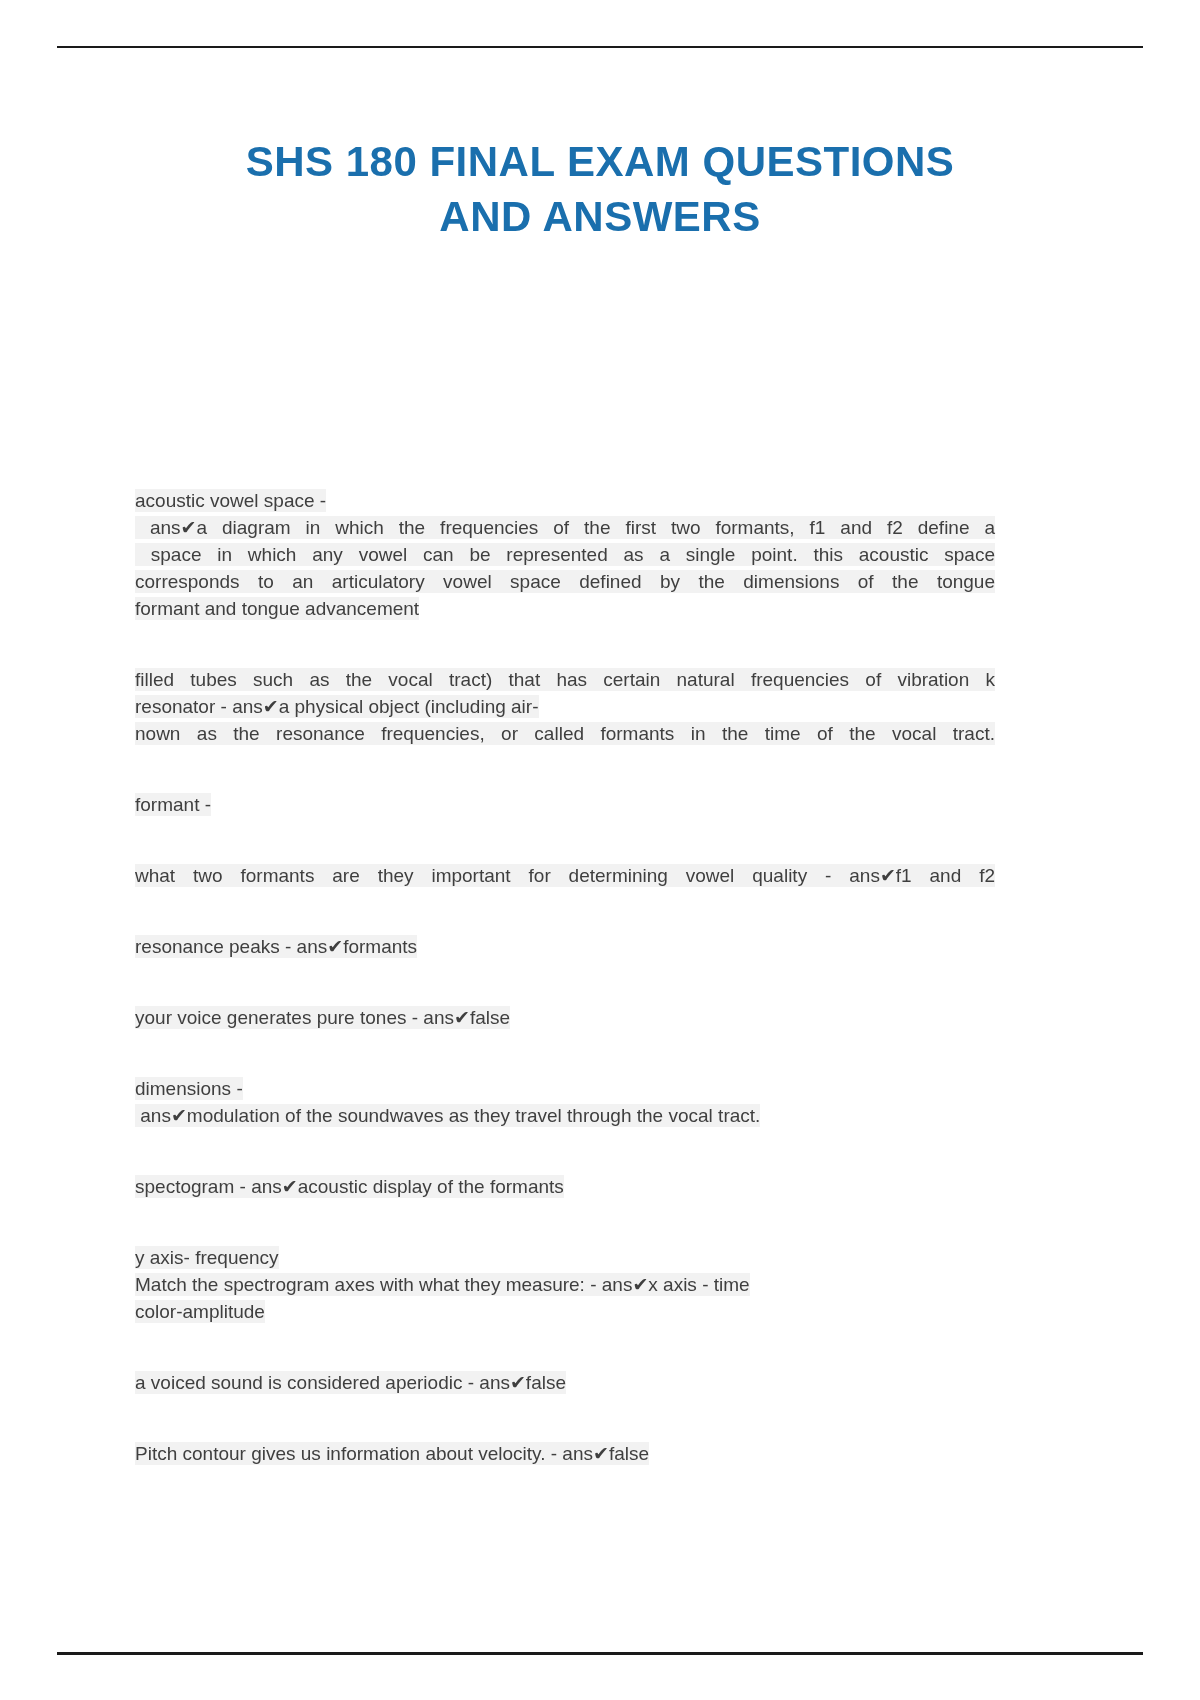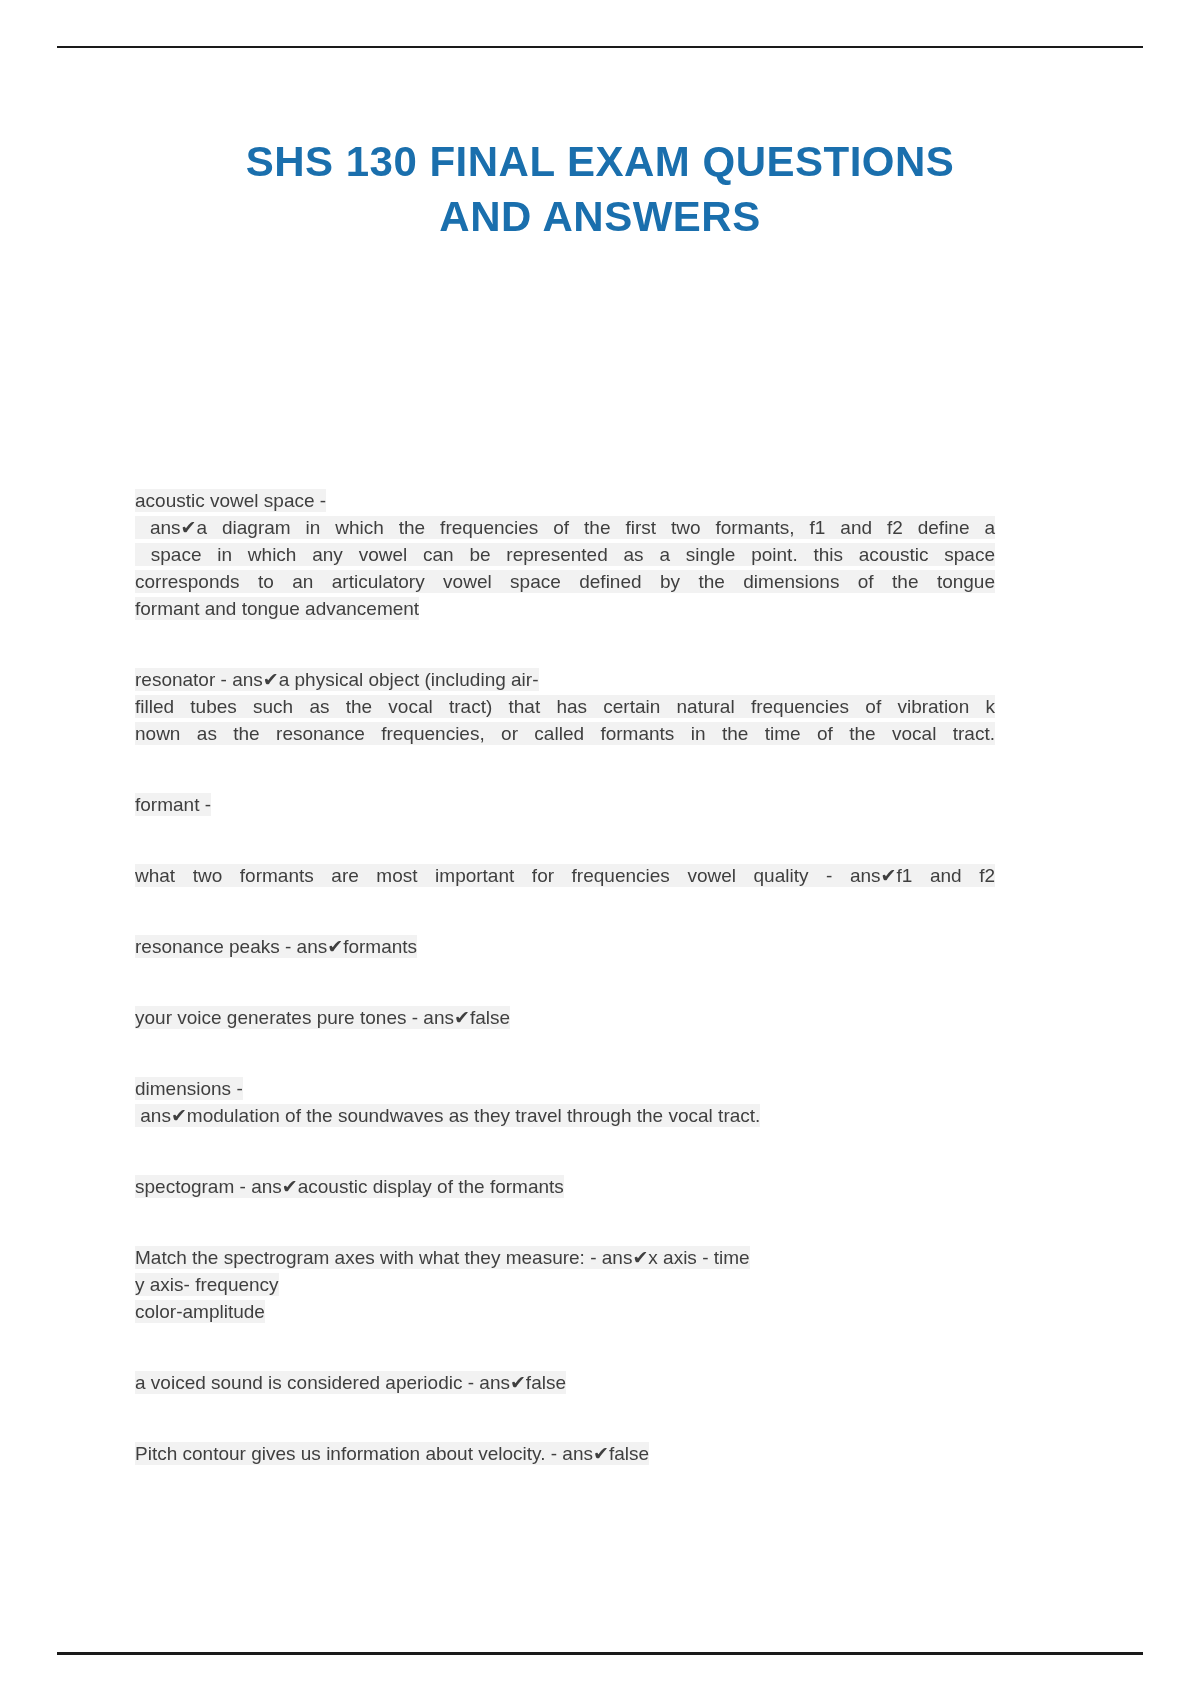--- a/index.html
+++ b/index.html
@@ -50,59 +50,59 @@
     padding: 1px 0;
   }
 </style>
 </head>
 <body>
 
 <div class="page">
   <div class="rule rule-top"></div>
 
   <div class="title">
-    <div>SHS 130 FINAL EXAM QUESTIONS</div>
+    <div>SHS 180 FINAL EXAM QUESTIONS</div>
     <div>AND ANSWERS</div>
   </div>
 
   <div class="content">
       <div class="qa-block">
         <div class="qa-line"><span class="hl">acoustic vowel space -</span></div>
         <div class="qa-line stretch"><span class="hl">&nbsp;ans✔a diagram in which the frequencies of the first two formants, f1 and f2 define a</span></div>
         <div class="qa-line stretch"><span class="hl">&nbsp;space in which any vowel can be represented as a single point. this acoustic space</span></div>
         <div class="qa-line stretch"><span class="hl">corresponds to an articulatory vowel space defined by the dimensions of the tongue</span></div>
         <div class="qa-line"><span class="hl">formant and tongue advancement</span></div>
       </div>
       <div class="qa-block">
+        <div class="qa-line stretch"><span class="hl">filled tubes such as the vocal tract) that has certain natural frequencies of vibration k</span></div>
         <div class="qa-line"><span class="hl">resonator - ans✔a physical object (including air-</span></div>
-        <div class="qa-line stretch"><span class="hl">filled tubes such as the vocal tract) that has certain natural frequencies of vibration k</span></div>
         <div class="qa-line stretch"><span class="hl">nown as the resonance frequencies, or called formants in the time of the vocal tract.</span></div>
       </div>
       <div class="qa-block">
         <div class="qa-line"><span class="hl">formant -</span></div>
       </div>
       <div class="qa-block">
-        <div class="qa-line stretch"><span class="hl">what two formants are most important for frequencies vowel quality - ans✔f1 and f2</span></div>
+        <div class="qa-line stretch"><span class="hl">what two formants are they important for determining vowel quality - ans✔f1 and f2</span></div>
       </div>
       <div class="qa-block">
         <div class="qa-line"><span class="hl">resonance peaks - ans✔formants</span></div>
       </div>
       <div class="qa-block">
         <div class="qa-line"><span class="hl">your voice generates pure tones - ans✔false</span></div>
       </div>
       <div class="qa-block">
         <div class="qa-line"><span class="hl">dimensions -</span></div>
         <div class="qa-line"><span class="hl">&nbsp;ans✔modulation of the soundwaves as they travel through the vocal tract.</span></div>
       </div>
       <div class="qa-block">
         <div class="qa-line"><span class="hl">spectogram - ans✔acoustic display of the formants</span></div>
       </div>
       <div class="qa-block">
+        <div class="qa-line"><span class="hl">y axis- frequency</span></div>
         <div class="qa-line"><span class="hl">Match the spectrogram axes with what they measure: - ans✔x axis - time</span></div>
-        <div class="qa-line"><span class="hl">y axis- frequency</span></div>
         <div class="qa-line"><span class="hl">color-amplitude</span></div>
       </div>
       <div class="qa-block">
         <div class="qa-line"><span class="hl">a voiced sound is considered aperiodic - ans✔false</span></div>
       </div>
       <div class="qa-block">
         <div class="qa-line"><span class="hl">Pitch contour gives us information about velocity. - ans✔false</span></div>
       </div>
     </div>
 

